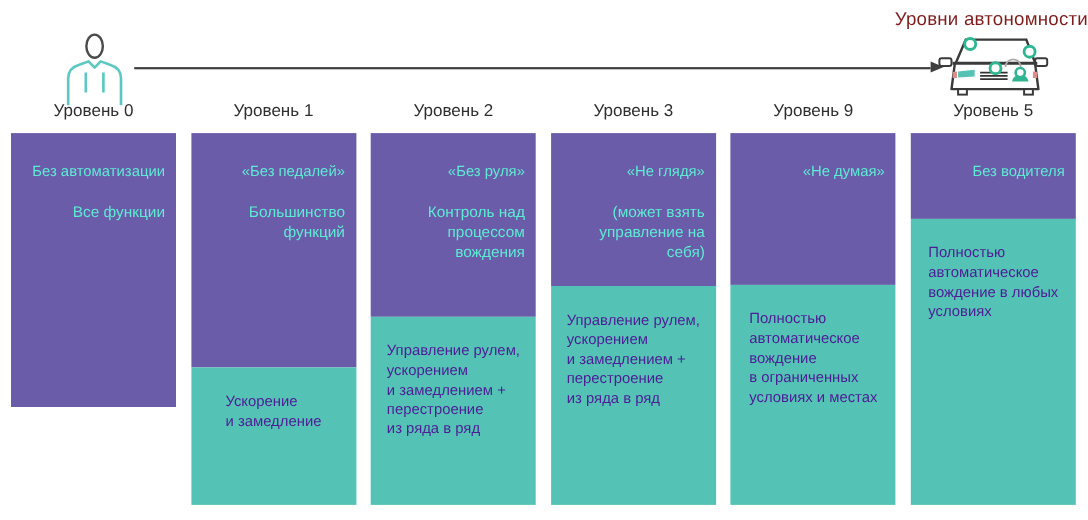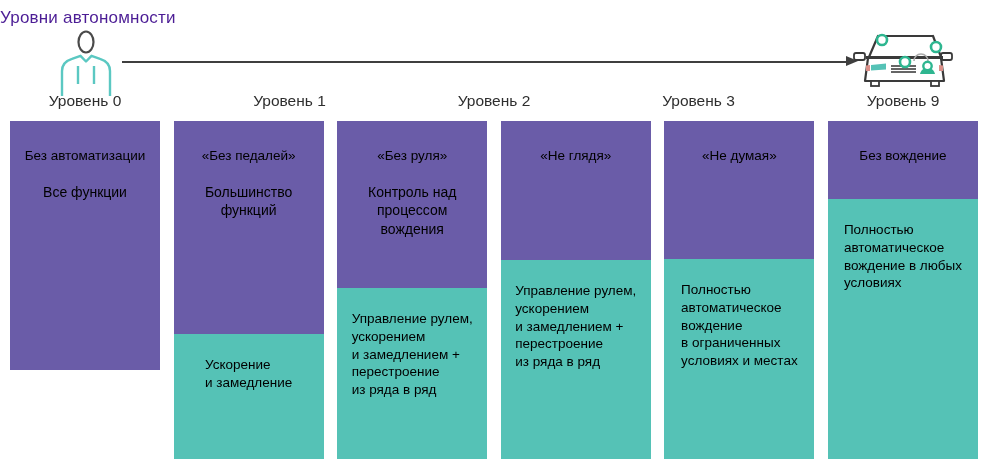--- a/index.html
+++ b/index.html
@@ -1,48 +1,48 @@
 <!DOCTYPE html>
 <html style="--driver-zone: #6a5ca8; --auto-zone: #55c2b6; --sensor-green: #2eb690; --person-teal: #5bc8c2; --outline-dark: #3f3f3f;"><head>
 <meta charset="utf-8">
 <style>
   html,body{margin:0;padding:0;background:#ffffff;}
   .canvas{
     position:relative;width:989px;height:473px;background:#ffffff;overflow:hidden;
     font-family:"Liberation Sans",sans-serif;color:#303030;
   }
   .title{
-    position:absolute;top:8px;left:0;right:0;text-align:left;
-    font-size:17px;color:#4c1d95;letter-spacing:.2px;
+    position:absolute;top:8px;left:0;right:0;text-align:right;
+    font-size:17px;color:#7f1d1d;letter-spacing:.2px;
   }
   .person-icon{position:absolute;left:59px;top:30px;}
   .car-icon{position:absolute;left:852px;top:28px;}
   .arrow-line{position:absolute;left:122px;top:61px;width:724px;height:1.5px;background:#3f3f3f;}
   .arrow-head{
     position:absolute;left:846px;top:56px;width:0;height:0;
     border-left:12px solid #3f3f3f;border-top:5.5px solid transparent;border-bottom:5.5px solid transparent;
   }
   .labels-row{
     position:absolute;left:10px;top:92px;width:968px;
     display:flex;justify-content:space-between;
   }
   .lvl-label{width:150px;text-align:center;font-size:15.5px;color:#2e2e2e;}
   .columns-row{
     position:absolute;left:10px;top:121px;width:968px;height:338px;
     display:flex;justify-content:space-between;
   }
   .column{width:150px;height:338px;display:flex;flex-direction:column;}
   .driver-box{
-    background:var(--driver-zone,#6a5ca8);color:#000000;text-align:center;
+    background:var(--driver-zone,#6a5ca8);color:#5eead4;text-align:right;
     padding:26px 10px 0;box-sizing:border-box;flex:0 0 auto;
   }
   .drv-title{font-size:13.5px;line-height:1.32;white-space:pre-line;}
   .drv-desc{font-size:14px;line-height:1.32;margin-top:18px;white-space:pre-line;}
   .auto-box{
-    background:var(--auto-zone,#55c2b6);color:#000000;flex:1 1 auto;
+    background:var(--auto-zone,#55c2b6);color:#4c1d95;flex:1 1 auto;
     padding-top:22px;box-sizing:border-box;text-align:center;
   }
   .auto-text{
     display:inline-block;text-align:left;font-size:13.5px;line-height:1.32;white-space:pre-line;
   }
 </style>
 </head>
 <body>
 
 <div class="canvas">
@@ -85,20 +85,21 @@
     <circle cx="84" cy="19" r="5" fill="#ffffff" stroke="#2eb690" stroke-width="2.6"></circle>
     <circle cx="53" cy="34" r="5" fill="#ffffff" stroke="#2eb690" stroke-width="2.6"></circle>
   </svg>
 
   <div class="labels-row">
     <div class="lvl-label">Уровень 0</div>
     <div class="lvl-label">Уровень 1</div>
     <div class="lvl-label">Уровень 2</div>
     <div class="lvl-label">Уровень 3</div>
     <div class="lvl-label">Уровень 9</div>
+    <div class="lvl-label">Уровень 5</div>
   </div>
 
   <div class="columns-row">
 
     <div class="column">
       <div class="driver-box" style="height: 249px;">
         <div class="drv-title">Без автоматизации</div>
         <div class="drv-desc">Все функции</div>
       </div>
     </div>
@@ -127,20 +128,23 @@
 ускорением
 и замедлением +
 перестроение
 из ряда в ряд</span>
       </div>
     </div>
 
     <div class="column">
       <div class="driver-box" style="height: 139px;">
         <div class="drv-title">«Не глядя»</div>
+        <div class="drv-desc">(может взять
+управление на
+себя)</div>
       </div>
       <div class="auto-box">
         <span class="auto-text">Управление рулем,
 ускорением
 и замедлением +
 перестроение
 из ряда в ряд</span>
       </div>
     </div>
 
@@ -153,21 +157,21 @@
         <span class="auto-text">Полностью
 автоматическое
 вождение
 в ограниченных
 условиях и местах</span>
       </div>
     </div>
 
     <div class="column">
       <div class="driver-box" style="height: 78px;">
-        <div class="drv-title">Без вождение</div>
+        <div class="drv-title">Без водителя</div>
         <div class="drv-desc"></div>
       </div>
       <div class="auto-box">
         <span class="auto-text">Полностью
 автоматическое
 вождение в любых
 условиях</span>
       </div>
     </div>
 

